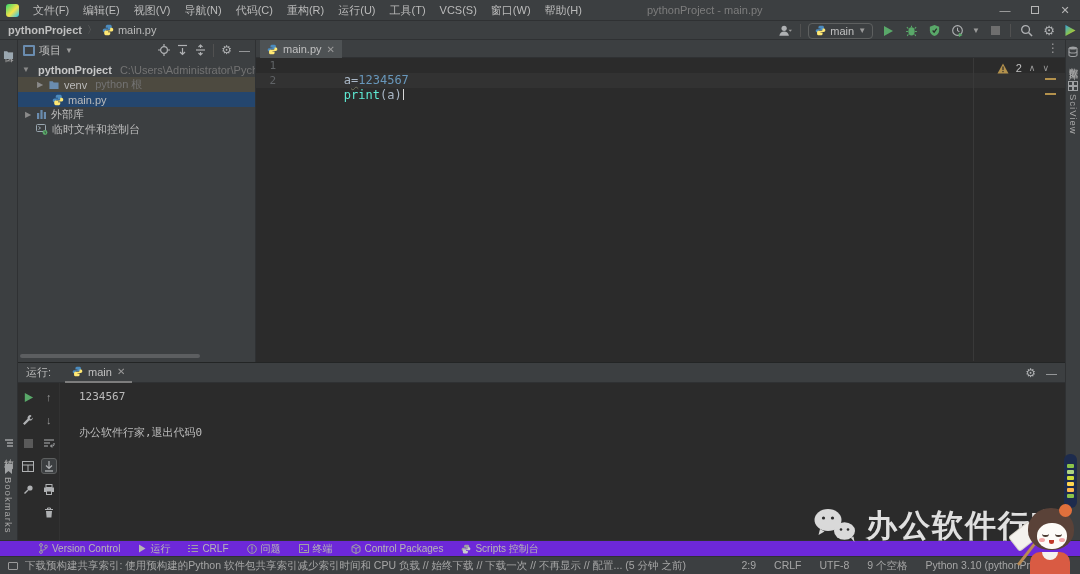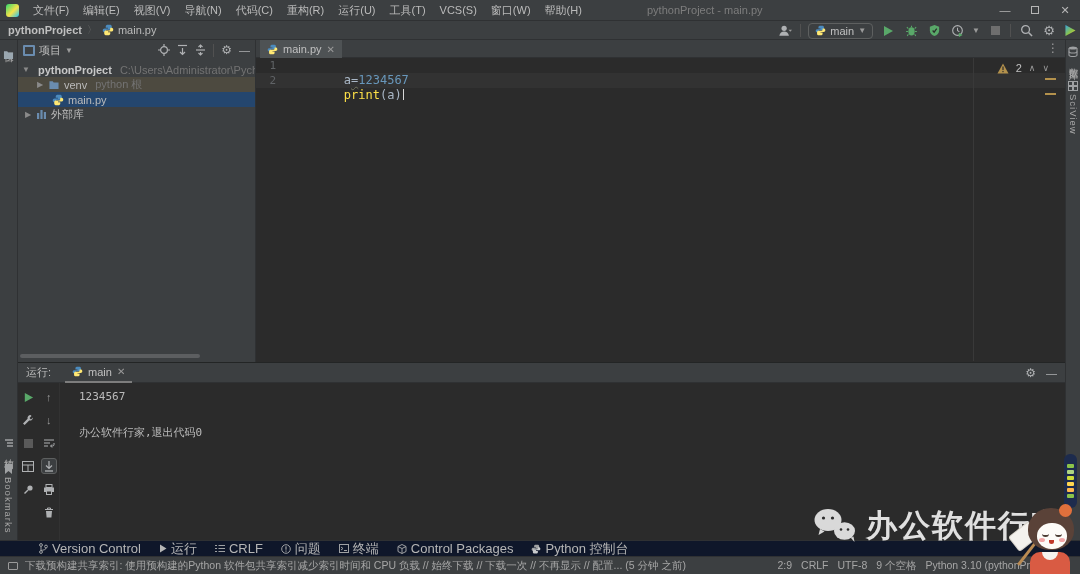--- a/index.html
+++ b/index.html
@@ -73,21 +73,21 @@
   .tab-close { color: #9a9a9a; font-size: 10px; }
   .tab-more { position: absolute; right: 6px; top: 1px; color: #9a9a9a; font-size: 12px; letter-spacing: 0; }
   .code-area { position: relative; height: 303px; font-family: "DejaVu Sans Mono", "Liberation Mono", monospace; font-size: 12px; }
   .caret-row-bg { position: absolute; left: 0; top: 15px; width: 100%; height: 15px; background: #323232; }
   .margin-guide { position: absolute; left: 717px; top: 0; bottom: 0; width: 1px; background: #393939; }
   .code-line { position: relative; height: 15px; line-height: 15px; display: flex; }
   .gutter-num { width: 30px; text-align: right; padding-right: 10px; color: #606366; font-size: 11px; }
   .code-text { color: #a9b7c6; white-space: pre; }
   .tok-plain { color: #a9b7c6; }
   .tok-num { color: #6897bb; }
-  .tok-builtin { color: #fde047; }
+  .tok-builtin { color: #5eead4; }
   .squiggle { text-decoration: underline wavy #74745c 1px; text-underline-offset: 2px; }
   .caret-bar { display: inline-block; width: 1px; height: 11px; background: #d8d8d8; vertical-align: -1px; margin-left: 1px; }
   .inspect-widget { position: absolute; top: 4px; right: 16px; display: flex; align-items: center; gap: 7px; color: #c0c0c0; font-size: 11px; font-family: "Liberation Sans", sans-serif; }
   .insp-chev { color: #9a9a9a; font-size: 9px; }
   .stripe-mark { position: absolute; right: 9px; width: 11px; height: 2px; background: #b3914c; }
 
   
   .run-panel { position: absolute; left: 18px; top: 362px; width: 1047px; height: 178px; background: #2b2b2b; border-top: 1px solid #232525; }
   .run-header { height: 20px; background: #3c3f41; border-bottom: 1px solid #2f3133; display: flex; align-items: center; padding: 0 8px; }
   .run-label { color: #bbbbbb; }
@@ -97,28 +97,28 @@
   .run-toolbar { position: absolute; left: 0; top: 20px; bottom: 0; width: 42px; border-right: 1px solid #323232; display: flex; padding-top: 6px; }
   .rt-col { width: 21px; display: flex; flex-direction: column; align-items: center; gap: 7px; }
   .rt-icon { width: 16px; height: 16px; display: flex; align-items: center; justify-content: center; color: #afb1b3; }
   .rt-sel { background: #3b3e40; border: 1px solid #5e6060; border-radius: 3px; }
   .arrow-glyph { font-size: 11px; color: #9a9a9a; }
   .console { position: absolute; left: 43px; top: 20px; right: 0; bottom: 0; padding: 5px 0 0 18px;
     font-family: "DejaVu Sans Mono", "Liberation Mono", monospace; font-size: 11px; line-height: 18px; color: #bbbbbb; }
   .console-line { min-height: 18px; white-space: pre; }
 
   
-  .bottom-bar { position: absolute; left: 0; top: 540px; width: 1080px; height: 16px; background: #0f172a;
-    border-top: 1px solid #2f3133; display: flex; align-items: center; padding-left: 30px; font-size: 13px; }
+  .bottom-bar { position: absolute; left: 0; top: 540px; width: 1080px; height: 16px; background: #6d28d9;
+    border-top: 1px solid #2f3133; display: flex; align-items: center; padding-left: 30px; font-size: 10px; }
   .bb-item { display: flex; align-items: center; gap: 4px; padding: 0 9px; height: 16px; color: #b6b6b6; }
   .bb-icon { color: #9fa1a3; display: flex; align-items: center; }
   .statusbar { position: absolute; left: 0; top: 556px; width: 1080px; height: 18px; background: #3c3f41;
     border-top: 1px solid #2f3133; display: flex; align-items: center; padding: 0 8px; font-size: 10.5px; color: #a6a6a6; }
   .sb-msg-icon { width: 10px; height: 8px; border: 1px solid #9a9a9a; border-radius: 1px; margin-right: 7px; }
-  .sb-right { margin-left: auto; display: flex; gap: 9px; margin-right: 42px; white-space: nowrap; }
+  .sb-right { margin-left: auto; display: flex; gap: 18px; margin-right: 42px; white-space: nowrap; }
 
   
   .watermark { position: absolute; right: 16px; bottom: 27px; display: flex; align-items: center; gap: 9px; z-index: 5; }
   .wm-text { font-size: 31px; font-weight: bold; color: #e0e0e0; letter-spacing: 2px;
     font-family: "DejaVu Sans", sans-serif; }
   .wm-badge { position: absolute; right: 3px; bottom: 66px; width: 13px; height: 54px; background: #1d2b4d;
     border-radius: 6px; display: flex; flex-direction: column; align-items: center; justify-content: center; gap: 2px; z-index: 4; }
   .wm-dot { width: 7px; height: 4px; border-radius: 1px; }
   .mascot { position: absolute; right: 0; bottom: 0; width: 70px; height: 66px; z-index: 6; }
   .m-sign { position: absolute; left: 2px; top: 20px; width: 24px; height: 17px; background: #f4f2ee; border-radius: 2px;
@@ -320,20 +320,29 @@
     </div>
     <div class="tree-row" style="padding-left:6px">
       <span class="chev">▶</span>
       <svg width="11" height="11" viewBox="0 0 11 11">
           <rect x="1" y="4" width="2.2" height="6" fill="#6a8caf"></rect>
           <rect x="4.4" y="1" width="2.2" height="9" fill="#6a8caf"></rect>
           <rect x="7.8" y="3" width="2.2" height="7" fill="#6a8caf"></rect>
         </svg>
       <span class="t-name">外部库</span>
     </div>
+    <div class="tree-row" style="padding-left:18px">
+      <svg width="12" height="11" viewBox="0 0 12 11">
+          <rect x="0.5" y="0.5" width="9" height="7" rx="1" fill="none" stroke="#9aa7b0"></rect>
+          <path d="M2.5 2.5l2 1.5-2 1.5" stroke="#9aa7b0" fill="none"></path>
+          <circle cx="9" cy="8.5" r="2.4" fill="#59A869"></circle>
+          <path d="M9 7.4v1.2l.9.6" stroke="#2b2b2b" stroke-width="0.8" fill="none"></path>
+        </svg>
+      <span class="t-name">临时文件和控制台</span>
+    </div>
   </div>
   <div class="pp-hscroll"></div>
 </div>
 
 <div class="editor">
   <div class="tabbar">
     <div class="ed-tab">
       <svg width="11" height="11" viewBox="0 0 16 16">
           <path fill="#4B8BBE" d="M8 1C6 1 5 1.8 5 3v2h3v1H3.5C2 6 1 7 1 8.5S2 11 3.5 11H5V9.5C5 8 6 7.5 7.5 7.5H11c1 0 2-.8 2-2V3c0-1.2-1-2-3-2z"></path>
           <path fill="#FFE873" d="M8 15c2 0 3-.8 3-2v-2H8v-1h4.5c1.5 0 2.5-1 2.5-2.5S14 5 12.5 5H11v1.5C11 8 10 8.5 8.5 8.5H5c-1 0-2 .8-2 2V13c0 1.2 1 2 3 2z"></path>
@@ -539,21 +548,21 @@
     </span>
     <span>Control Packages</span>
   </div>
   <div class="bb-item">
     <span class="bb-icon">
       <svg width="10" height="10" viewBox="0 0 16 16">
           <path fill="#9fa1a3" d="M8 1C6 1 5 1.8 5 3v2h3v1H3.5C2 6 1 7 1 8.5S2 11 3.5 11H5V9.5C5 8 6 7.5 7.5 7.5H11c1 0 2-.8 2-2V3c0-1.2-1-2-3-2z"></path>
           <path fill="#c9cbcd" d="M8 15c2 0 3-.8 3-2v-2H8v-1h4.5c1.5 0 2.5-1 2.5-2.5S14 5 12.5 5H11v1.5C11 8 10 8.5 8.5 8.5H5c-1 0-2 .8-2 2V13c0 1.2 1 2 3 2z"></path>
         </svg>
     </span>
-    <span>Python 控制台</span>
+    <span>Scripts 控制台</span>
   </div>
 </div>
 
 <div class="statusbar">
   <span class="sb-msg-icon"></span>
   <span>下载预构建共享索引: 使用预构建的Python 软件包共享索引减少索引时间和 CPU 负载 // 始终下载 // 下载一次 // 不再显示 // 配置... (5 分钟 之前)</span>
   <div class="sb-right">
     <span>2:9</span>
     <span>CRLF</span>
     <span>UTF-8</span>

